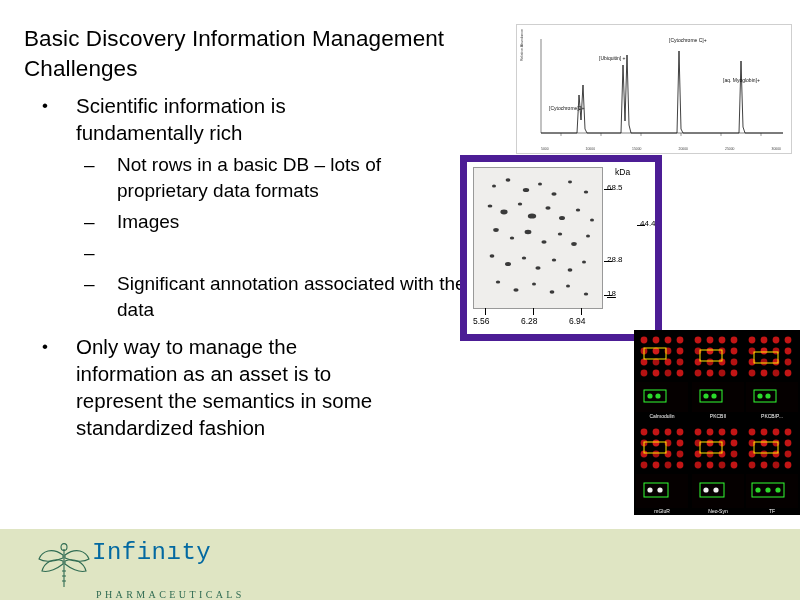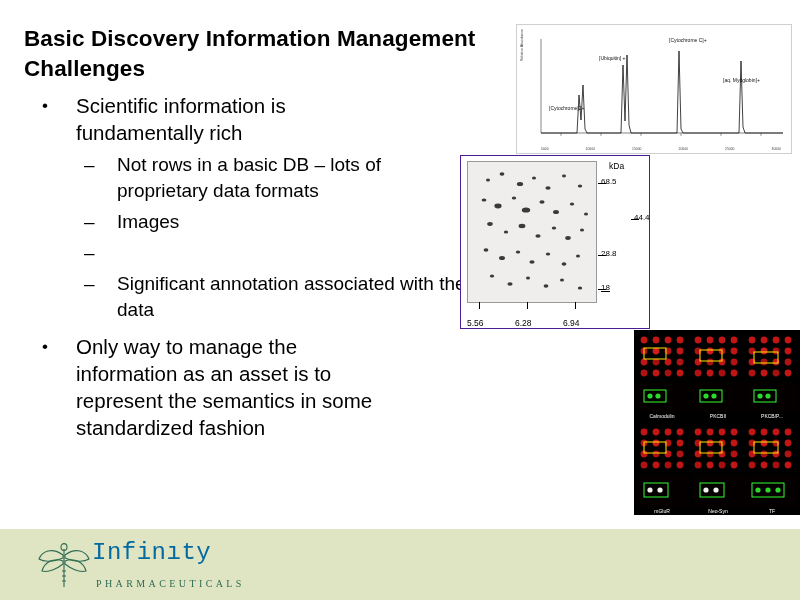--- a/index.html
+++ b/index.html
@@ -24,21 +24,21 @@
 
   
   .title {
     position: absolute;
     left: 24px;
     top: 24px;
     width: 490px;
     font-size: 22.5px;
     line-height: 30px;
     color: #000000;
-    font-weight: bold;
+    font-weight: normal;
     letter-spacing: 0.1px;
   }
 
   
   .body {
     position: absolute;
     left: 36px;
     top: 92px;
     width: 470px;
   }
@@ -91,21 +91,21 @@
     border: 1px solid #cfcfcf;
     overflow: hidden;
   }
   .img-gel {
     position: absolute;
     left: 460px;
     top: 155px;
     width: 188px;
     height: 172px;
     background: #ffffff;
-    border: 1px solid #4c1d95;
+    border: 7px solid #4c1d95;
     overflow: hidden;
   }
   .img-array {
     position: absolute;
     left: 634px;
     top: 330px;
     width: 166px;
     height: 185px;
     background: #000000;
     overflow: hidden;
@@ -184,21 +184,21 @@
     position: absolute;
     left: 6px;
     top: 146px;
     width: 128px;
     height: 22px;
     font-size: 8.5px;
     color: #000;
   }
   .gel-xaxis .xt {
     position: absolute;
-    top: 16px;
+    top: 8px;
   }
   .gel-xaxis .xline {
     position: absolute;
     top: 0px;
     width: 1px;
     height: 7px;
     background: #000;
   }
   .arr-label {
     position: absolute;
@@ -230,21 +230,21 @@
     left: 62px;
     top: 4px;
     font-family: Liberation Mono, monospace;
     font-size: 24px;
     color: #0369a1;
     letter-spacing: 0.5px;
   }
   .logo-sub {
     position: absolute;
     left: 66px;
-    top: 43px;
+    top: 54px;
     font-family: "Liberation Serif", serif;
     font-size: 10px;
     letter-spacing: 3.4px;
     color: #2f6b52;
   }
   .logo-mark {
     position: absolute;
     left: 6px;
     top: 6px;
     width: 56px;

